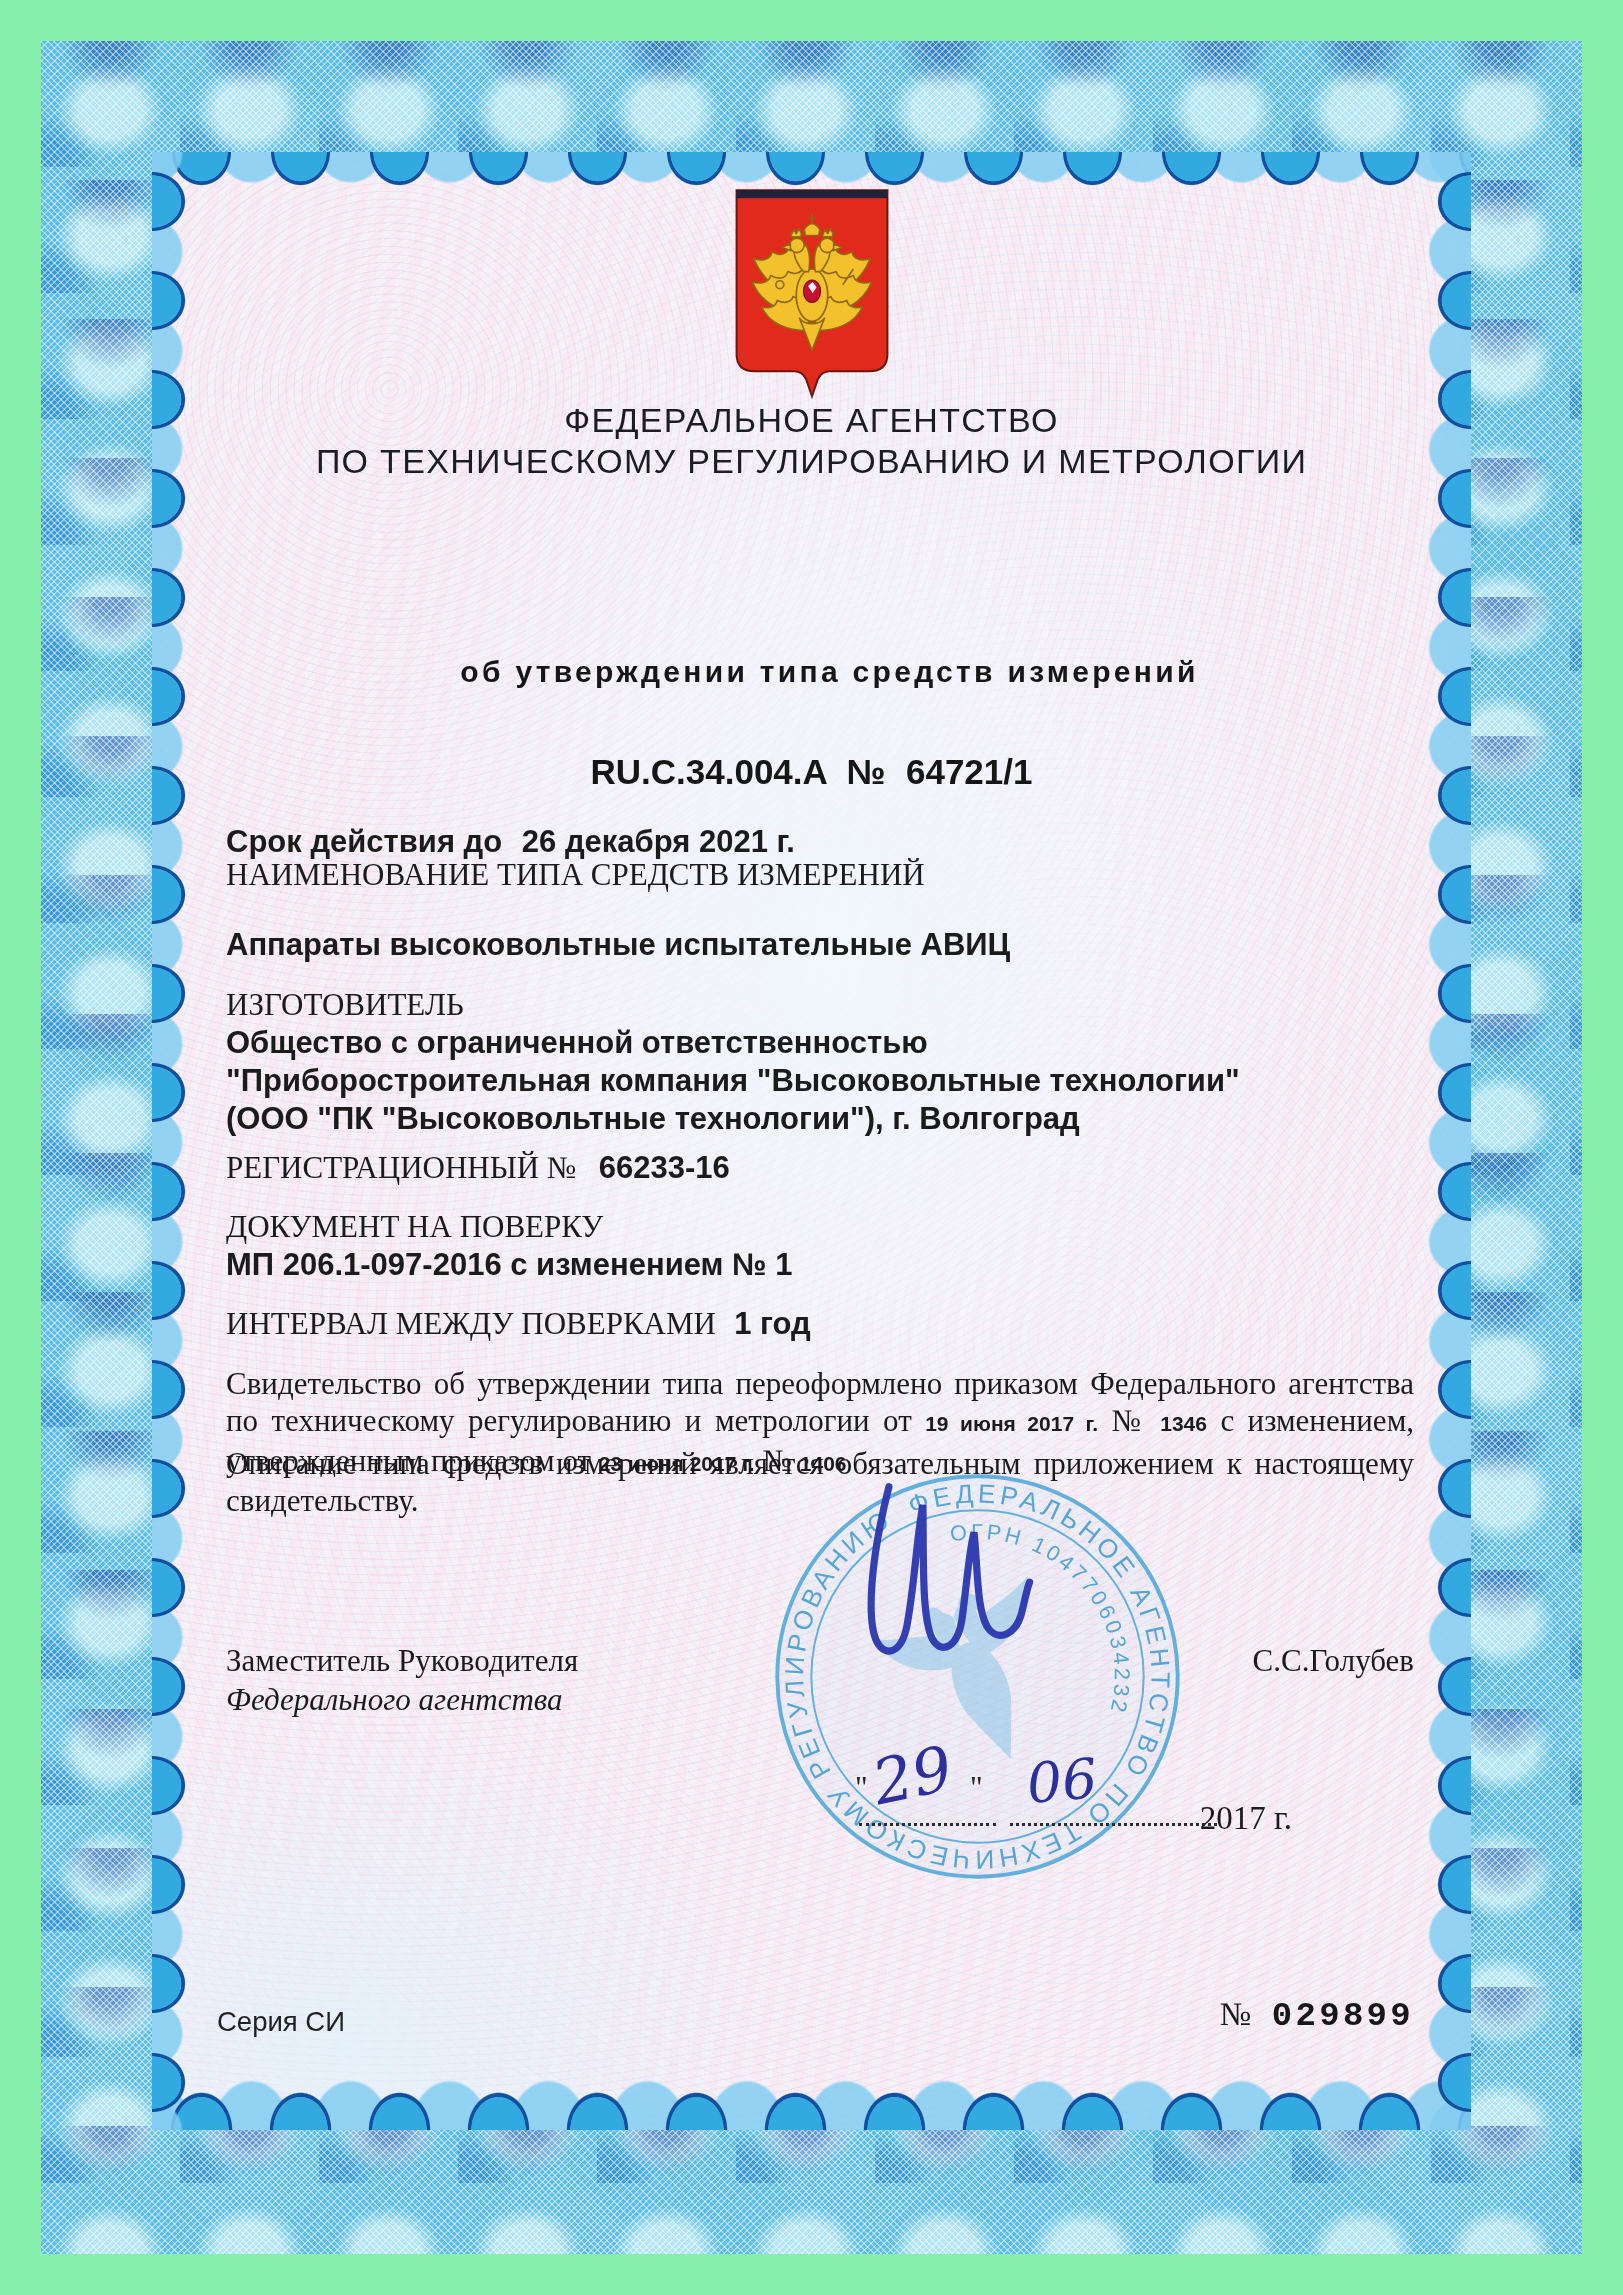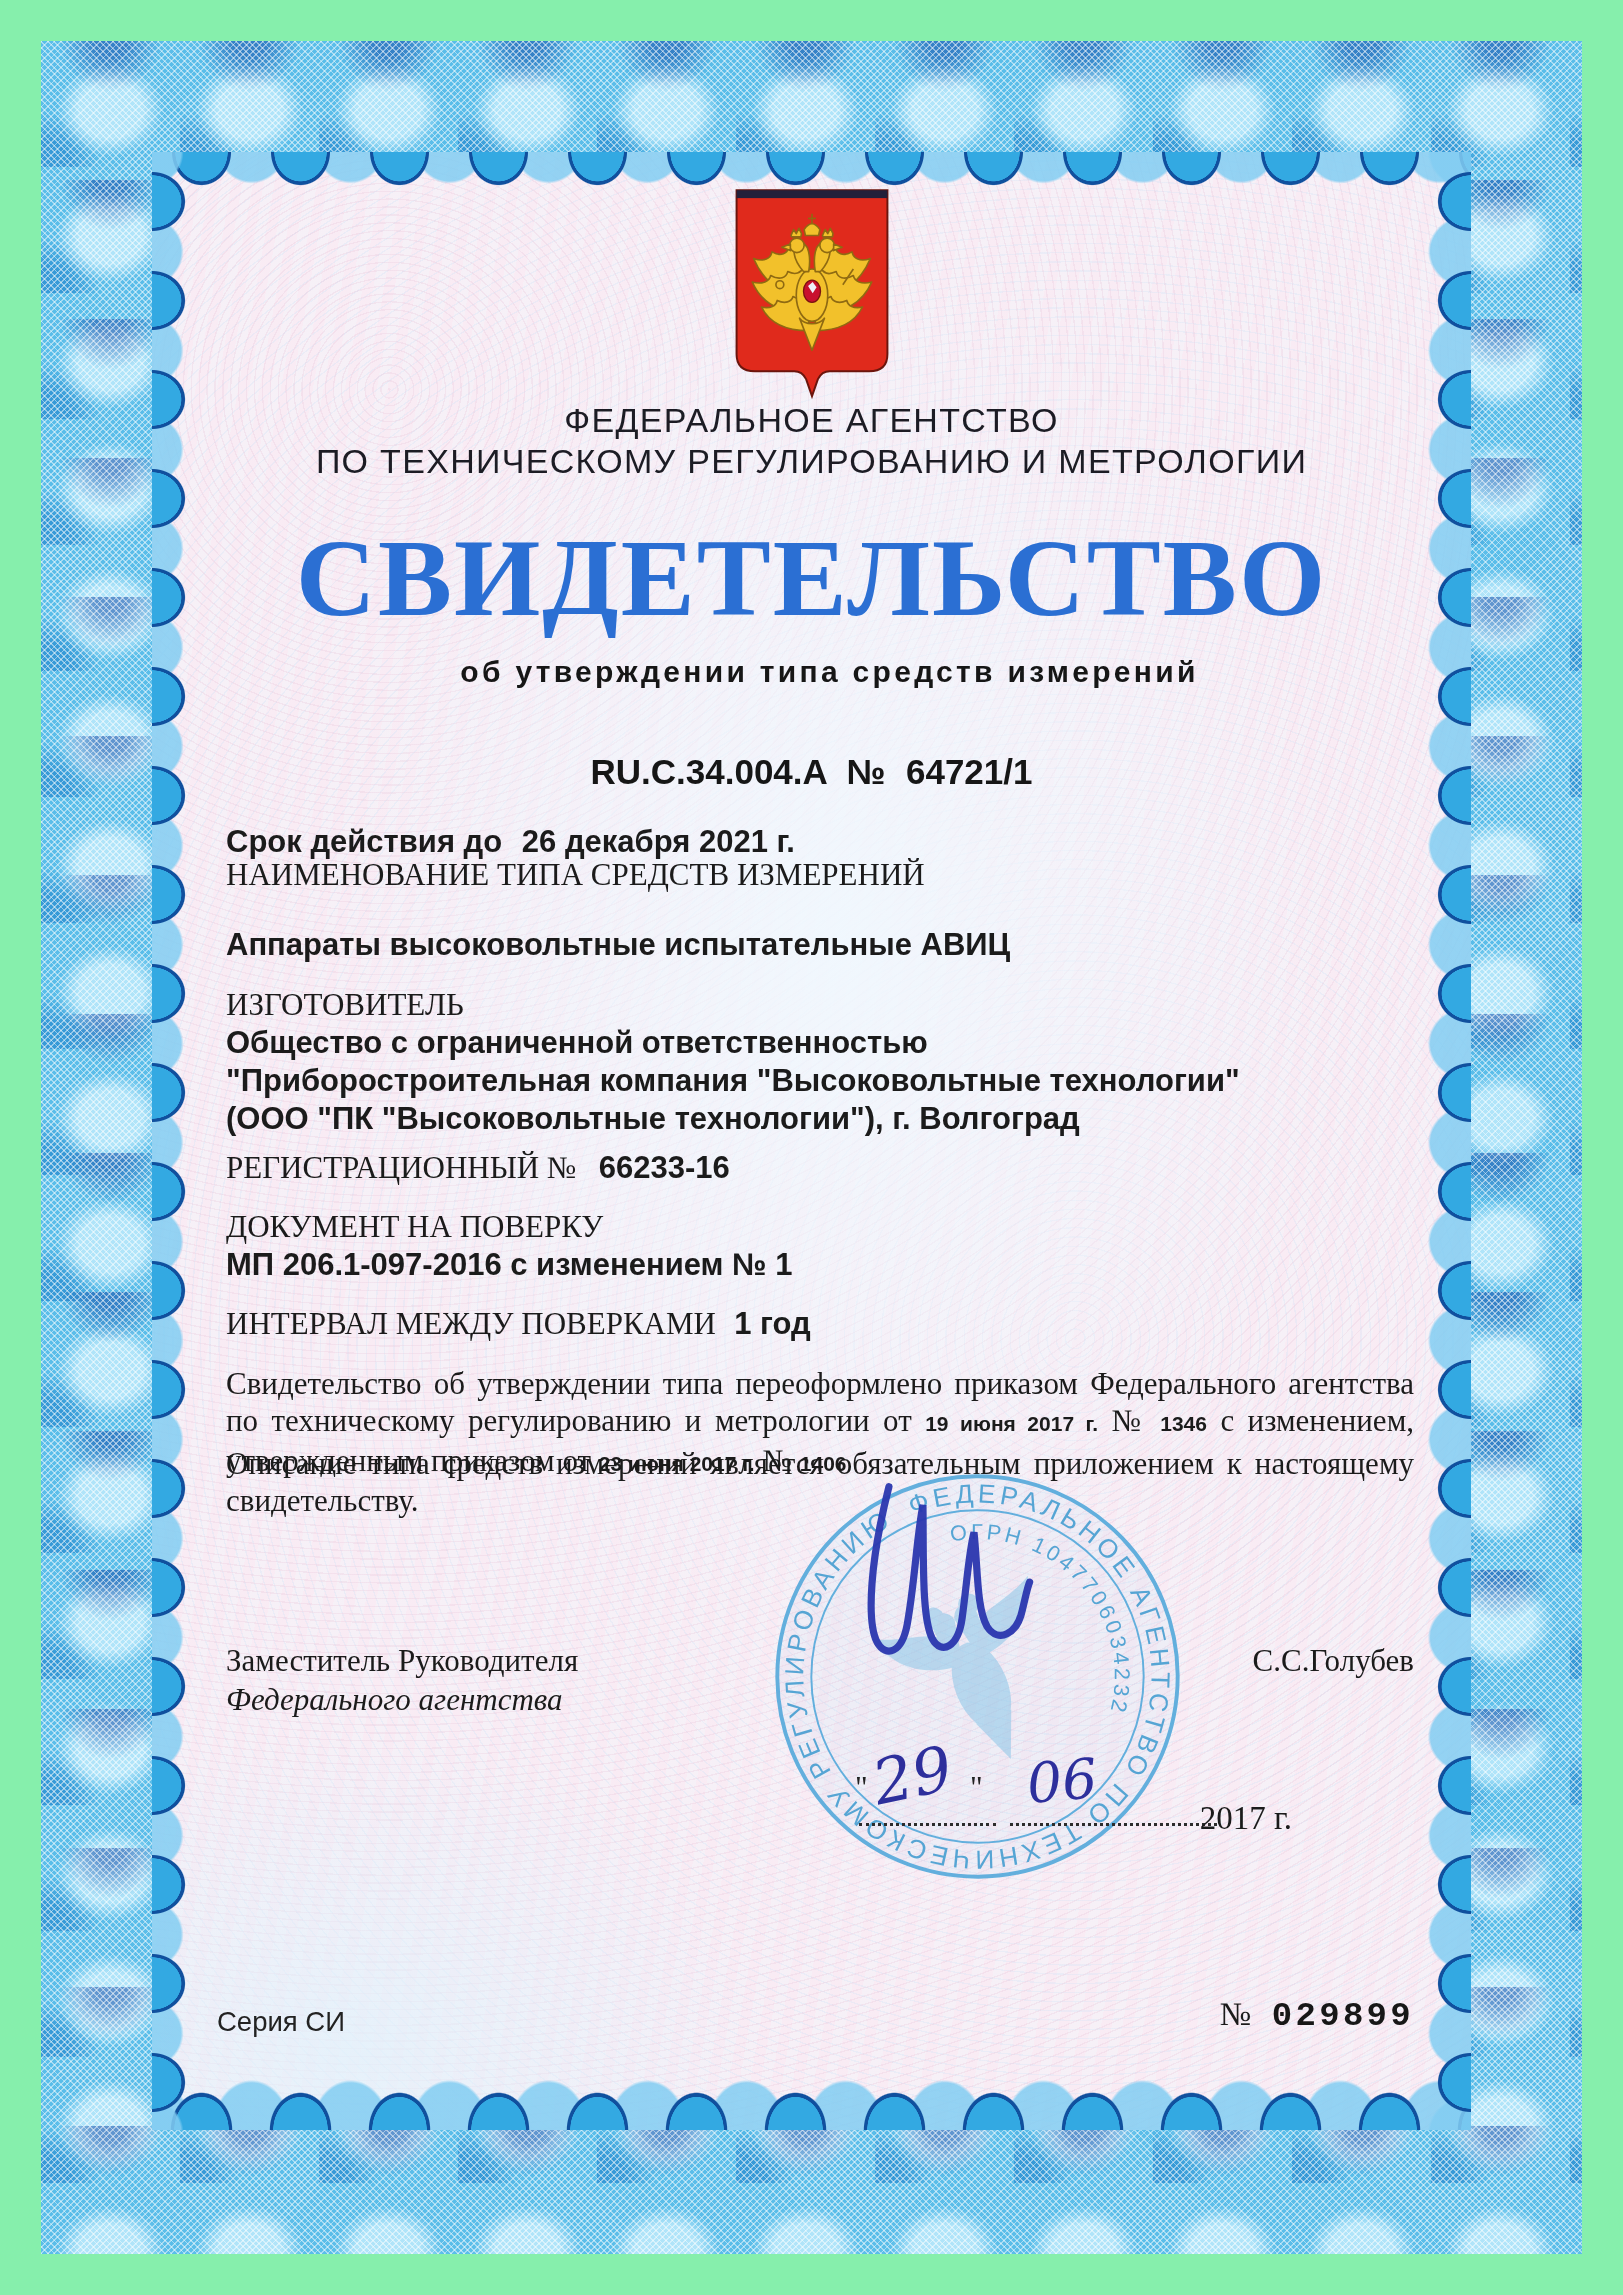--- a/index.html
+++ b/index.html
@@ -122,21 +122,20 @@
       <circle cx="76" cy="152" r="6"></circle>
       <line x1="172" y1="152" x2="188" y2="128"></line>
     </g>
     <ellipse cx="125" cy="162" rx="13" ry="17" fill="#c8102e" stroke="#7a1410" stroke-width="2"></ellipse>
     <path d="M119,154 l7,-6 6,8 -6,9 z" fill="#eef0fa"></path>
   </svg>
 
   <div class="abs center agency" style="top:401px;">ФЕДЕРАЛЬНОЕ АГЕНТСТВО</div>
   <div class="abs center agency" style="top:442px;">ПО ТЕХНИЧЕСКОМУ РЕГУЛИРОВАНИЮ И МЕТРОЛОГИИ</div>
 
-  <div class="abs center cert-title" style="top:522px;">СВИДЕТЕЛЬСТВО</div>
   <div class="abs center cert-subtitle" style="top:655px;">об утверждении типа средств измерений</div>
   <div class="abs center cert-number" style="top:753px;">RU.C.34.004.A № 64721/1</div>
 
   <div class="abs col" style="top:823px;">
     <span class="val">Срок действия до</span>
     <span class="val" style="margin-left:17px;">26 декабря 2021 г.</span>
   </div>
 
   <div class="abs col lbl" style="top:856px;">НАИМЕНОВАНИЕ ТИПА СРЕДСТВ ИЗМЕРЕНИЙ</div>
   <div class="abs col val" style="top:926px;">Аппараты высоковольтные испытательные АВИЦ</div>

